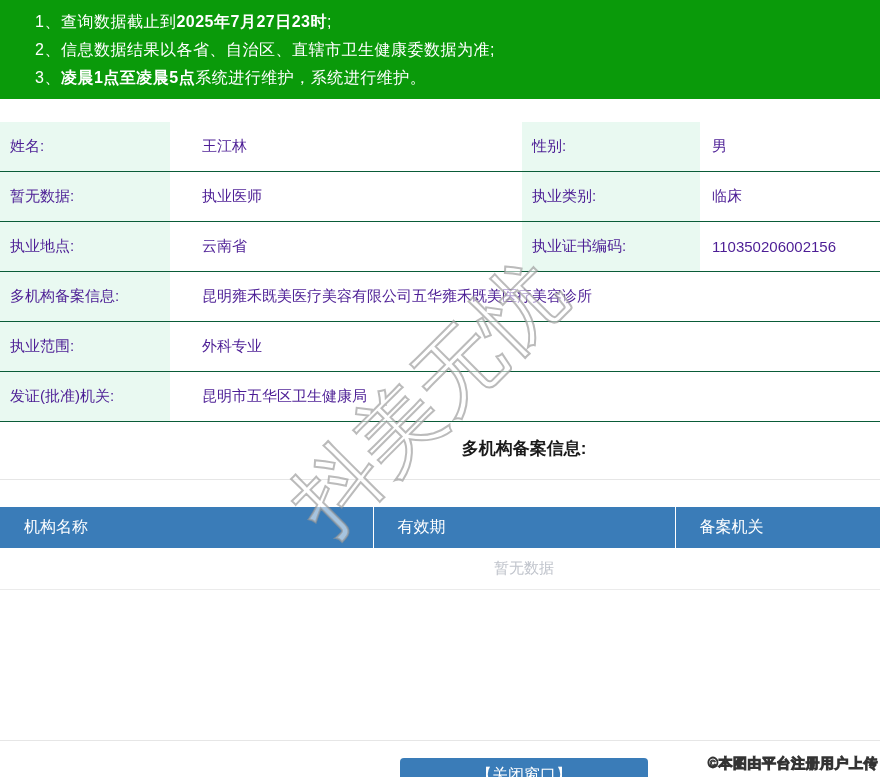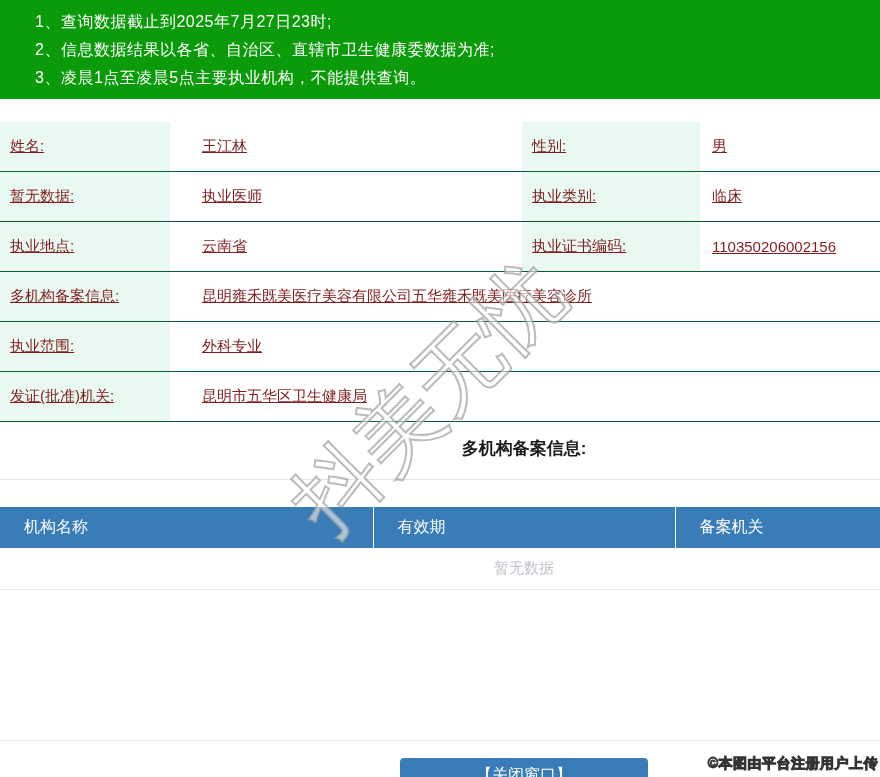--- a/index.html
+++ b/index.html
@@ -13,29 +13,29 @@
 
   
   .banner {
     background:#0a9a0a; color:#ffffff;
     padding:8px 0 7px 0; width:1048px;
   }
   .banner .line {
     line-height:28px; font-size:16px; padding-left:35px;
     letter-spacing:0.5px;
   }
-  .banner .b { font-weight:normal; }
+  .banner .b { font-weight:bold; }
 
   
   table.info-table {
     width:1048px; border-collapse:collapse; table-layout:fixed;
     margin-top:23px;
   }
   table.info-table tr { border-bottom:1px solid #0a5c38; }
-  table.info-table td { height:47px; font-size:15px; color:#7f1d1d; vertical-align:middle;text-decoration:underline; }
+  table.info-table td { height:47px; font-size:15px; color:#4c1d95; vertical-align:middle; }
   td.lab { background:#e9f9f1; padding-left:10px; }
   td.val { padding-left:32px; }
   td.val2 { padding-left:12px; }
 
   
   .section-title {
     width:1048px; text-align:center; font-weight:bold; font-size:17px;
     color:#1a1a1a; padding:15px 0 19px; border-bottom:1px solid #e6e6e6;
   }
   table.record-table {
@@ -85,21 +85,21 @@
 <div class="page">
 
   <div class="banner">
     <div class="line">
       <span>1、</span><span>查询数据截止到</span><span class="b">2025年7月27日23时</span><span>;</span>
     </div>
     <div class="line">
       <span>2、</span><span>信息数据结果以各省、自治区、直辖市卫生健康委数据为准;</span>
     </div>
     <div class="line">
-      <span>3、</span><span class="b">凌晨1点至凌晨5点</span><span>主要执业机构，不能提供查询。</span>
+      <span>3、</span><span class="b">凌晨1点至凌晨5点</span><span>系统进行维护，系统进行维护。</span>
     </div>
   </div>
 
   <table class="info-table">
     <colgroup>
         <col style="width:170px">
         <col style="width:352px">
         <col style="width:178px">
         <col style="width:348px">
       </colgroup>

